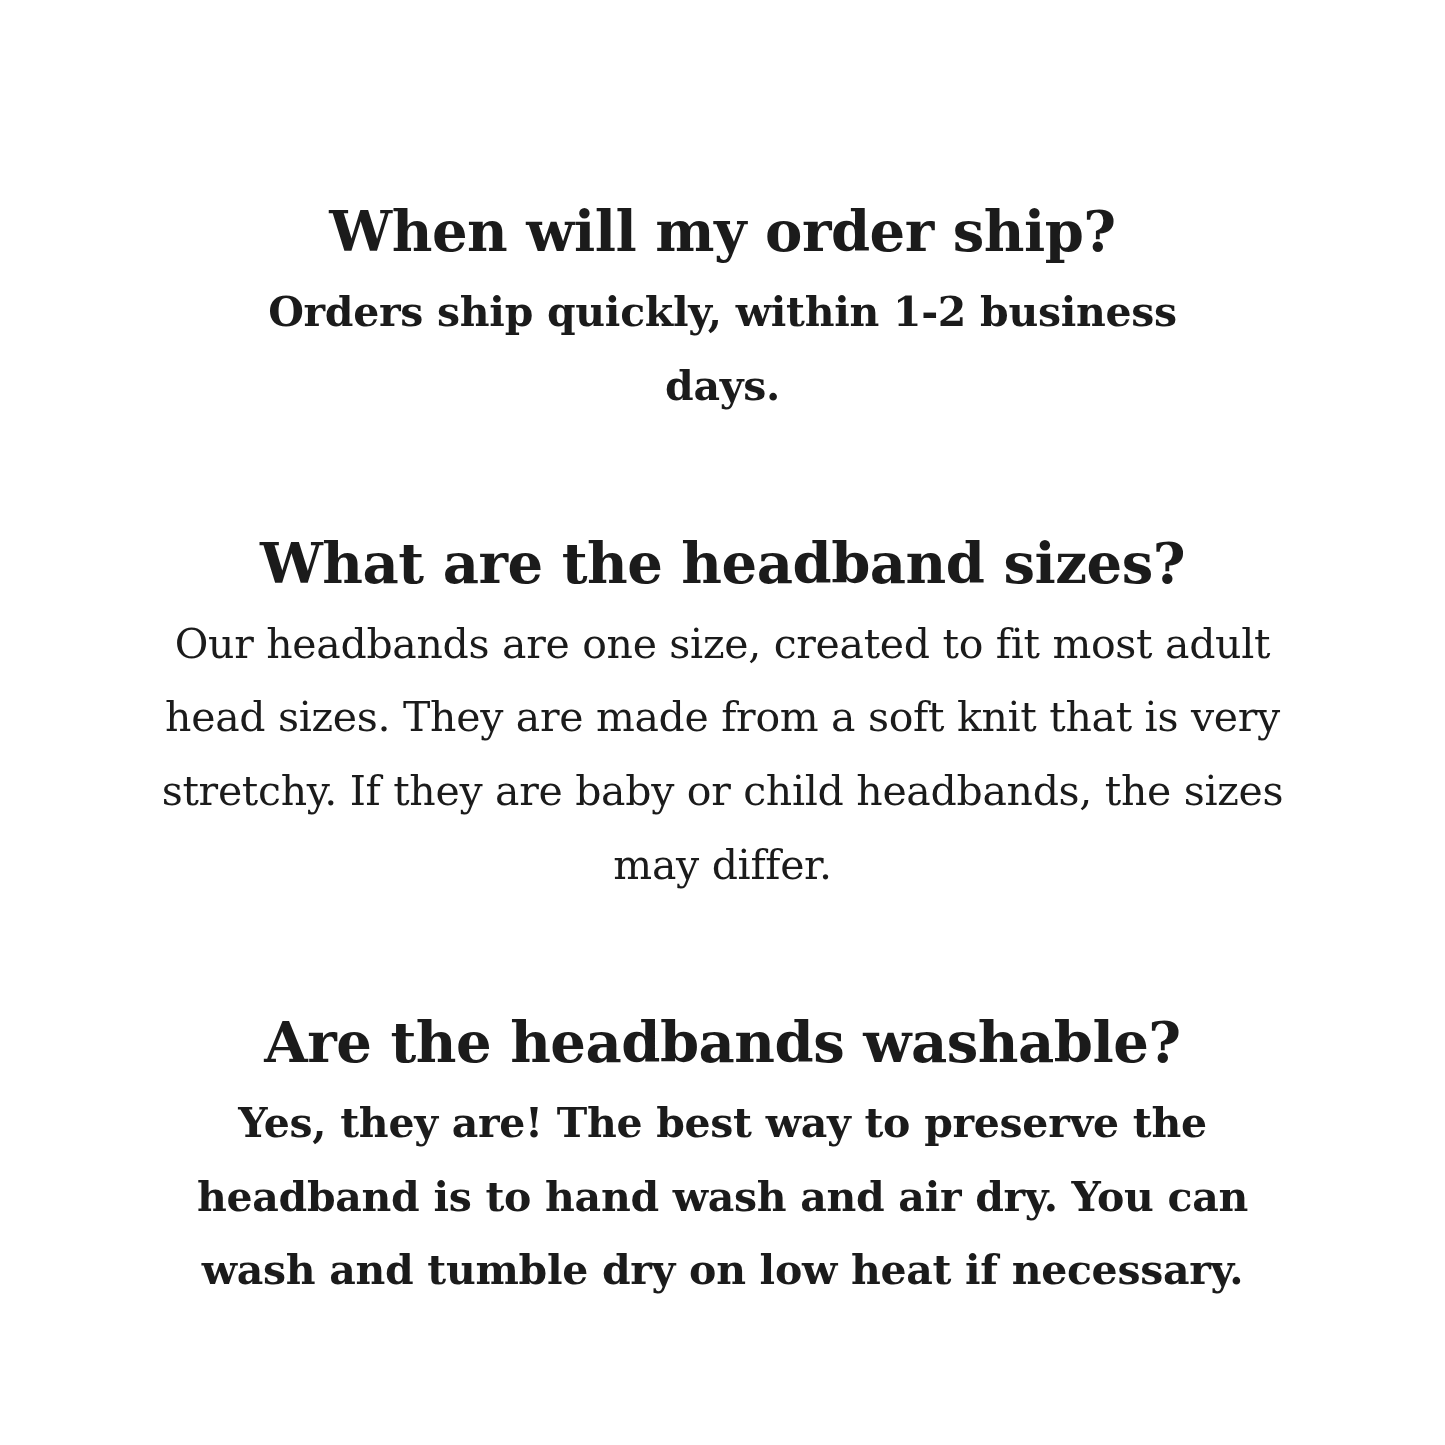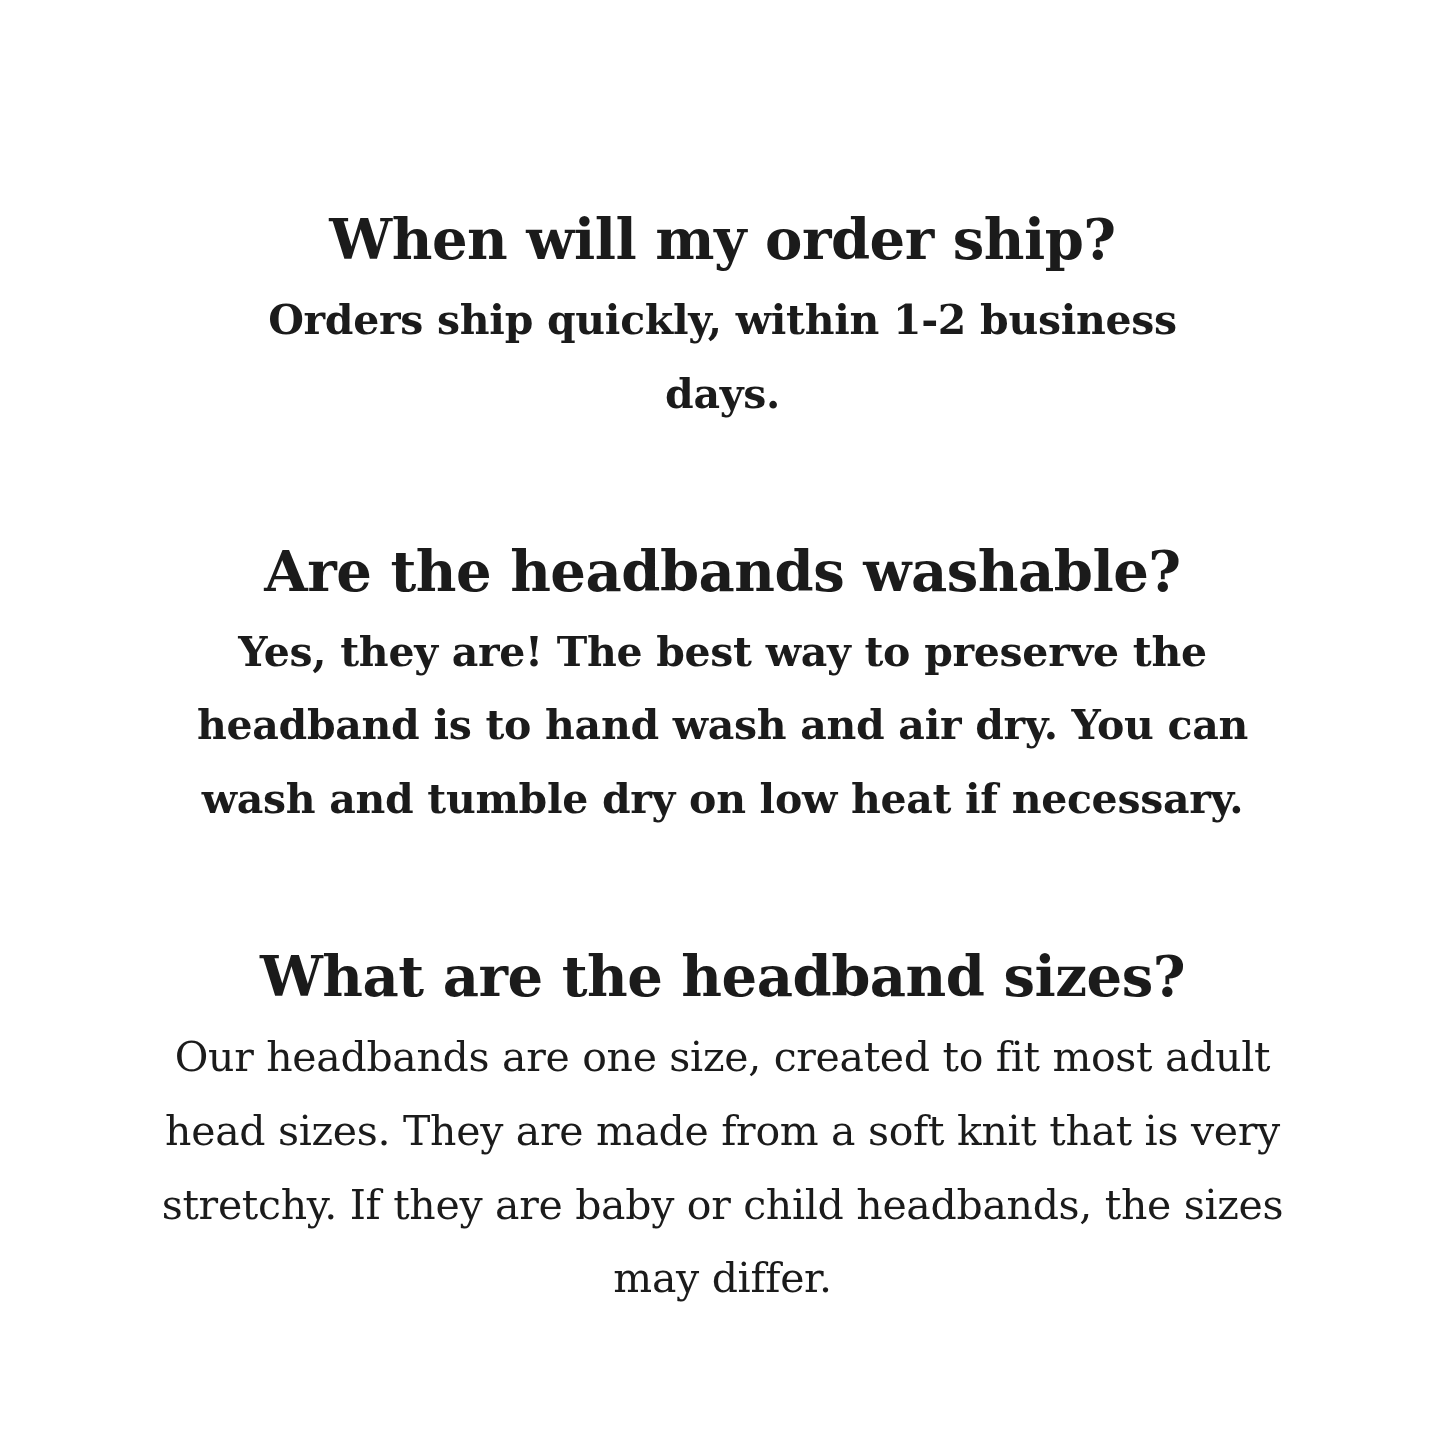--- a/index.html
+++ b/index.html
@@ -21,21 +21,21 @@
     text-align: center;
     margin: 0 auto;
   }
   .faq-section + .faq-section {
     margin-top: 104px;
   }
   .faq-question {
     font-size: 56px;
     font-weight: 700;
     line-height: 1.25;
-    margin: 8px auto;
+    margin: 0 auto;
     letter-spacing: -0.5px;
   }
   .faq-answer {
     font-size: 41px;
     font-weight: 400;
     line-height: 1.8;
     margin: 10px auto 0 auto;
     letter-spacing: -0.3px;
   }
   .answer-shipping { max-width: 1030px; font-weight: bold; }
@@ -46,22 +46,22 @@
 <body>
 
 <div class="faq-page">
 
   <section class="faq-section">
     <h2 class="faq-question">When will my order ship?</h2>
     <p class="faq-answer answer-shipping">Orders ship quickly, within 1-2 business days.</p>
   </section>
 
   <section class="faq-section">
-    <h2 class="faq-question">Are the headbands washable?</h2>
-    <p class="faq-answer answer-washing">Yes, they are! The best way to preserve the headband is to hand wash and air dry. You can wash and tumble dry on low heat if necessary.</p>
+    <h2 class="faq-question">What are the headband sizes?</h2>
+    <p class="faq-answer answer-sizes">Our headbands are one size, created to fit most adult head sizes. They are made from a soft knit that is very stretchy. If they are baby or child headbands, the sizes may differ.</p>
   </section>
 
   <section class="faq-section">
-    <h2 class="faq-question">What are the headband sizes?</h2>
-    <p class="faq-answer answer-sizes">Our headbands are one size, created to fit most adult head sizes. They are made from a soft knit that is very stretchy. If they are baby or child headbands, the sizes may differ.</p>
+    <h2 class="faq-question">Are the headbands washable?</h2>
+    <p class="faq-answer answer-washing">Yes, they are! The best way to preserve the headband is to hand wash and air dry. You can wash and tumble dry on low heat if necessary.</p>
   </section>
 
 </div>
 
 </body></html>

